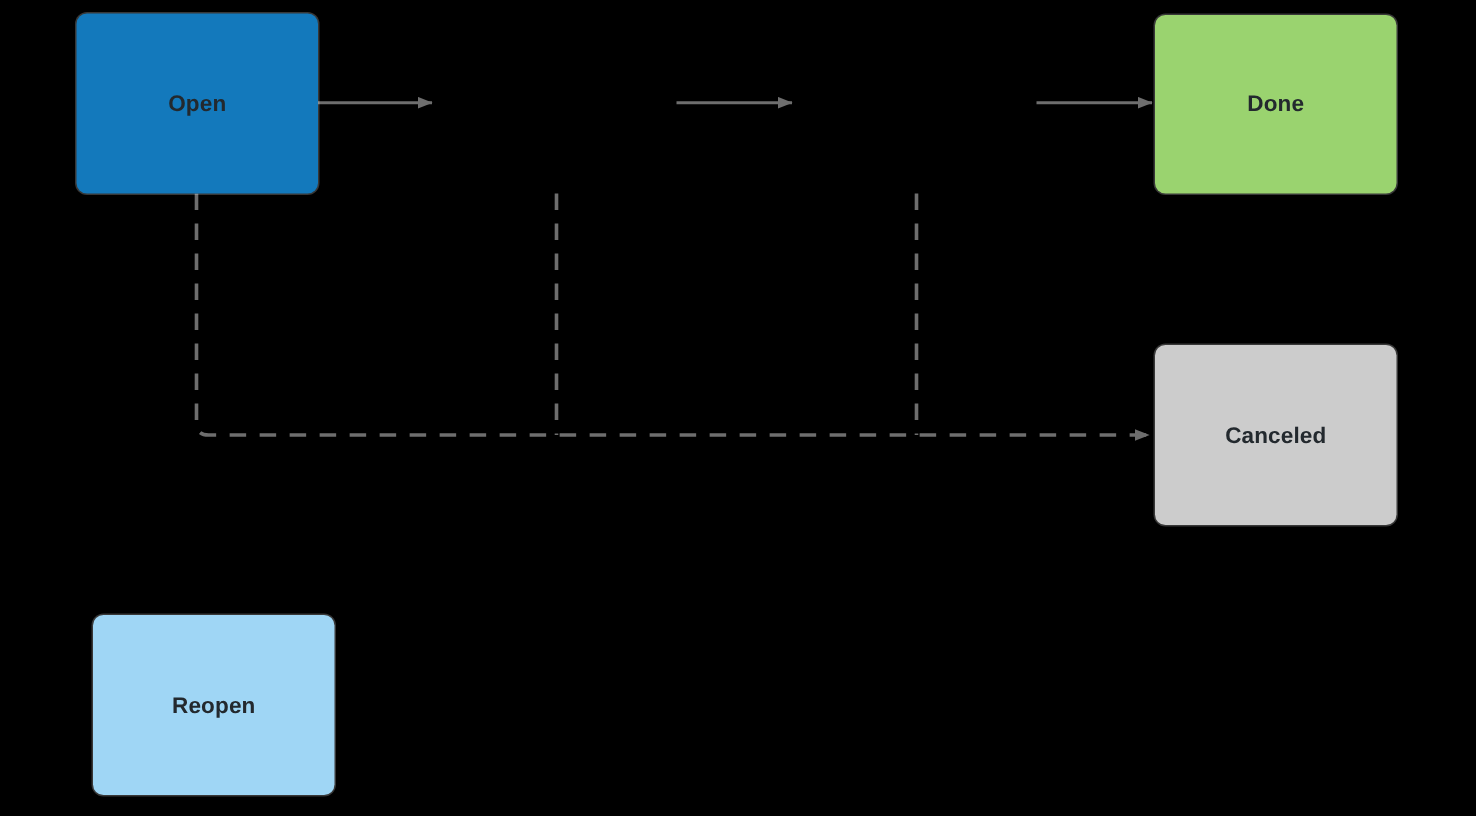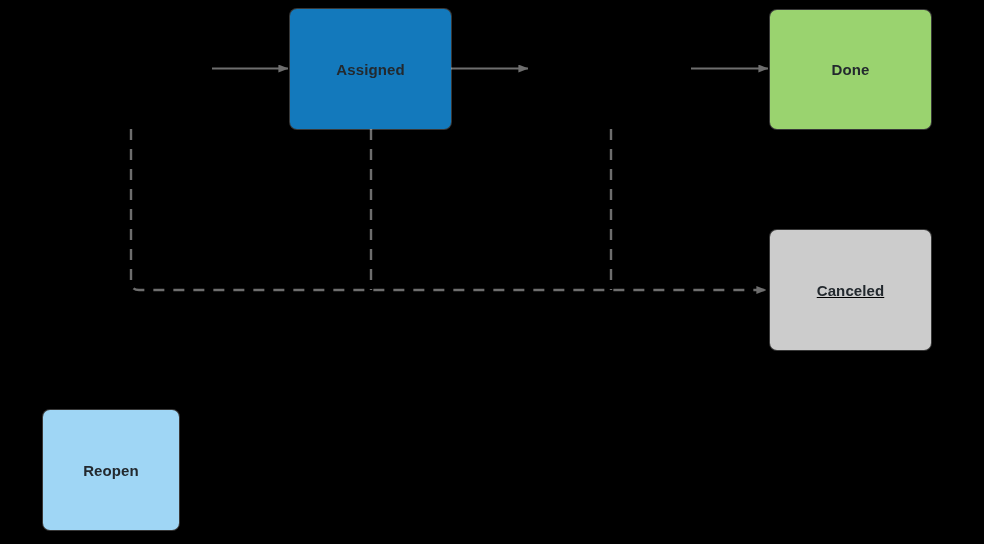--- a/index.html
+++ b/index.html
@@ -60,31 +60,31 @@
 
     <line x1="691" y1="68.5" x2="768" y2="68.5" stroke="#6E6E6E" stroke-width="2" marker-end="url(#arrowhead)"></line>
 
     <path d="M371,129 L371,290" fill="none" stroke="#6E6E6E" stroke-width="2.4" stroke-dasharray="11 9" stroke-linecap="butt"></path>
 
     <path d="M611,129 L611,290" fill="none" stroke="#6E6E6E" stroke-width="2.4" stroke-dasharray="11 9" stroke-linecap="butt"></path>
 
     <path d="M131,129 L131,282 Q131,290 139,290 L766,290" fill="none" stroke="#6E6E6E" stroke-width="2.4" stroke-dasharray="11 9" stroke-linecap="butt" marker-end="url(#arrowhead)"></path>
   </svg>
 
+  <div class="node" style="left:51px; top:9px; width:161px; height:120px; background:#1379BC;">
+    <span class="node-label">Open</span>
+  </div>
 
-  <div class="node" style="left:290px; top:9px; width:161px; height:120px; background:#1379BC;">
-    <span class="node-label">Assigned</span>
-  </div>
 
 
   <div class="node" style="left:770px; top:10px; width:161px; height:119px; background:#9AD36F;justify-content:center;">
     <span class="node-label">Done</span>
   </div>
 
-  <div class="node" style="left:770px; top:230px; width:161px; height:120px; background:#CCCCCC;text-decoration:underline;">
+  <div class="node" style="left:770px; top:230px; width:161px; height:120px; background:#CCCCCC;">
     <span class="node-label">Canceled</span>
   </div>
 
-  <div class="node" style="left:43px; top:410px; width:136px; height:120px; background:#9FD6F5;">
+  <div class="node" style="left:62px; top:410px; width:161px; height:120px; background:#9FD6F5;">
     <span class="node-label">Reopen</span>
   </div>
 
 </div>
 
 </body></html>

